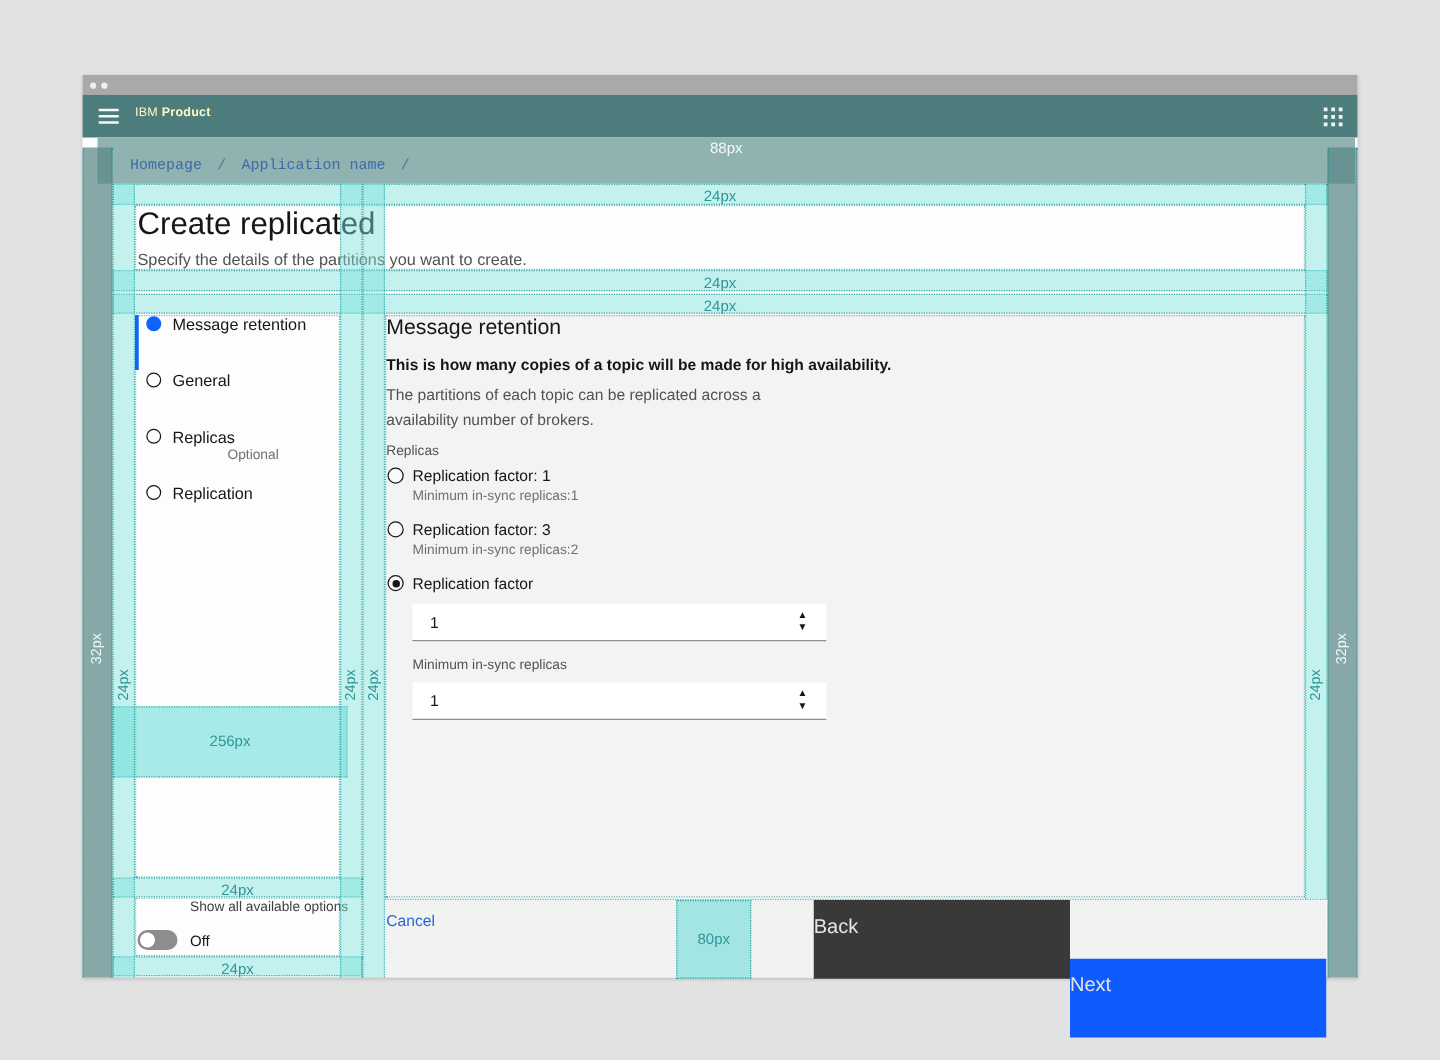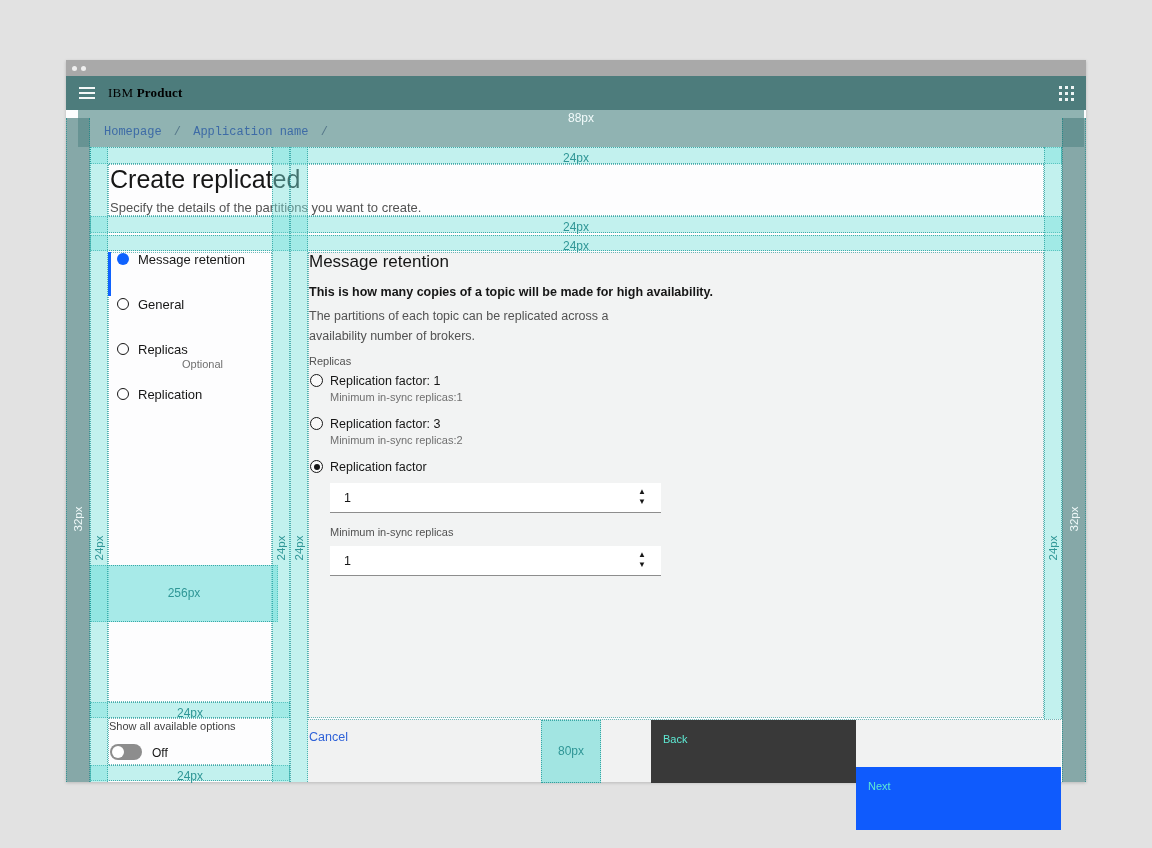--- a/index.html
+++ b/index.html
@@ -12,21 +12,21 @@
 
   
   .chrome { left:0; top:0; width:1020px; height:16px; background:#a9a9a9; }
   .chrome .dot { position:absolute; top:6px; width:5px; height:5px; border-radius:50%; background:#efefef; }
   .chrome .d1 { left:6px; } .chrome .d2 { left:15px; }
 
   
   .header { left:0; top:16px; width:1020px; height:34px; background:#4d7c7c; }
   .hamburger { position:absolute; left:13px; top:11px; width:16px; height:12px; cursor:pointer; }
   .hamburger span { display:block; height:2px; background:#f4f8f8; margin-bottom:3px; }
-  .brand { position:absolute; left:42px; top:9px; color:#000000; font-size:13px; letter-spacing:.2px;font-family:Liberation Serif, serif; }
+  .brand { position:absolute; left:42px; top:9px; color:#fef9c3; font-size:10px; letter-spacing:.2px; }
   .brand b { font-weight:bold; }
   .appswitcher { position:absolute; right:12px; top:10px; width:15px; height:15px; display:grid;
                  grid-template-columns:repeat(3,1fr); gap:3px; cursor:pointer; }
   .appswitcher i { width:2.5px; height:2.5px; background:#eef5f5; }
 
   
   .crumbband { left:12px; top:50px; width:1006px; height:37px; background:#90b3b2; }
   .ann-88 { position:absolute; left:0; right:0; top:1px; text-align:center; color:#f2fbfb; font-size:12px; }
   .breadcrumb { position:absolute; left:26px; top:15px; font-size:12px; color:#5e8089;font-family:Liberation Mono, monospace; }
   .breadcrumb a { color:#3d6ba6; text-decoration:none; cursor:pointer; }
@@ -71,33 +71,33 @@
   .radio-helper { position:absolute; font-size:11px; color:#707070; }
   .numinput { position:absolute; left:264px; width:331px; height:30px; background:#ffffff; border:none;
               border-bottom:1px solid #8d8d8d; cursor:text; }
   .numinput .val { position:absolute; left:14px; top:8px; font-size:12.5px; color:#161616; }
   .stepper { position:absolute; right:12px; top:4px; width:14px; text-align:center; line-height:10px; cursor:pointer; }
   .stepper span { display:block; font-size:8px; color:#161616; }
   .field-label { position:absolute; left:264px; font-size:11px; color:#525252; }
 
   
   .togglebox { left:42px; top:658px; width:164px; height:47px; background:#fdfdfe; border:1px dotted rgba(0,134,134,0.55); }
-  .toggle-label { position:absolute; left:43px; top:660px; font-size:11px; color:#3f3f3f; }
+  .toggle-label { position:absolute; left:43px; top:660px; font-size:11px; color:#3f3f3f;padding-left:43px; }
   .toggle { position:absolute; left:44px; top:684px; width:32px; height:16px; border-radius:8px; background:#8d8d8d; cursor:pointer; }
   .toggle .knob { position:absolute; left:2px; top:2px; width:12px; height:12px; border-radius:50%; background:#ffffff; }
   .toggle-state { position:absolute; left:86px; top:686px; font-size:12px; color:#161616; }
 
   
   .footer { left:242px; top:659px; width:753px; height:63px; background:#f1f2f2; border-top:1px dotted rgba(0,134,134,0.55); }
   .cancel { position:absolute; left:1px; top:10px; font-size:12.5px; color:#2f62d8; cursor:pointer; }
   .box-80 { position:absolute; left:233px; top:0; width:60px; height:63px; background:rgba(97,219,213,0.55);
             border:1px dotted rgba(0,134,134,0.65); text-align:center; }
   .box-80 .lbl { color:#2f9696; font-size:12px; line-height:60px; }
   .btn { position:absolute; top:0; width:205px; height:63px; border:none; cursor:pointer; text-align:left; }
-  .btn .btxt { position:absolute; left:12px; top:13px; font-size:11px; color:#5eead4; }
+  .btn .btxt { position:absolute; left:0; top:13px; font-size:16px; color:#e5e5e5; }
   .btn-back { left:343px; background:#393939; }
   .btn-next { left:548px; background:#0f5bfd;margin-top:47px; }
 
   
   .vstrip { position:absolute; border-left:1px dotted rgba(0,134,134,0.6); border-right:1px dotted rgba(0,134,134,0.6); }
   .vdark { background:rgba(88,134,134,0.72); }
   .vlight { background:rgba(123,226,220,0.45); }
   .strip-dl { left:0;   top:58px; width:24px; height:664px; }
   .strip-ll { left:24px; top:87px; width:18px; height:635px; }
   .strip-m1 { left:206px; top:87px; width:18px; height:635px; }

